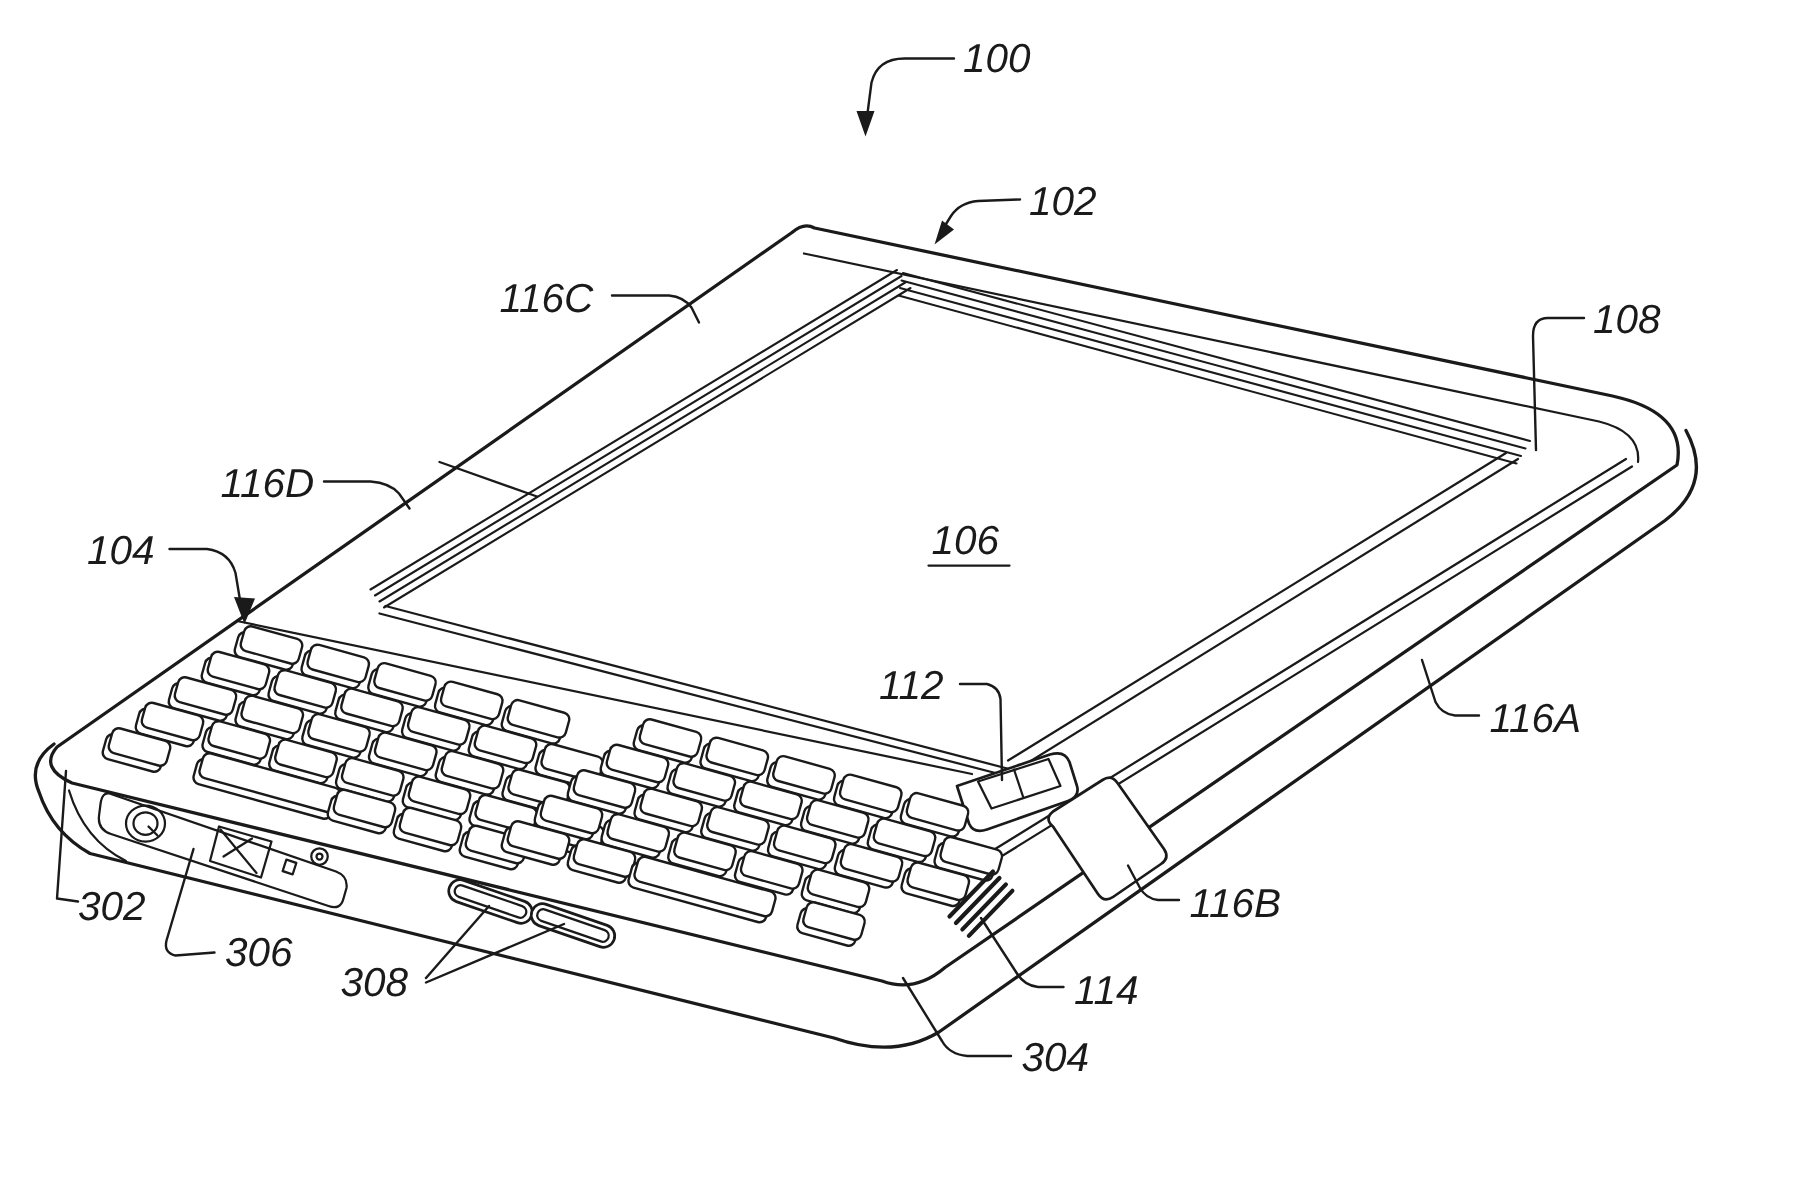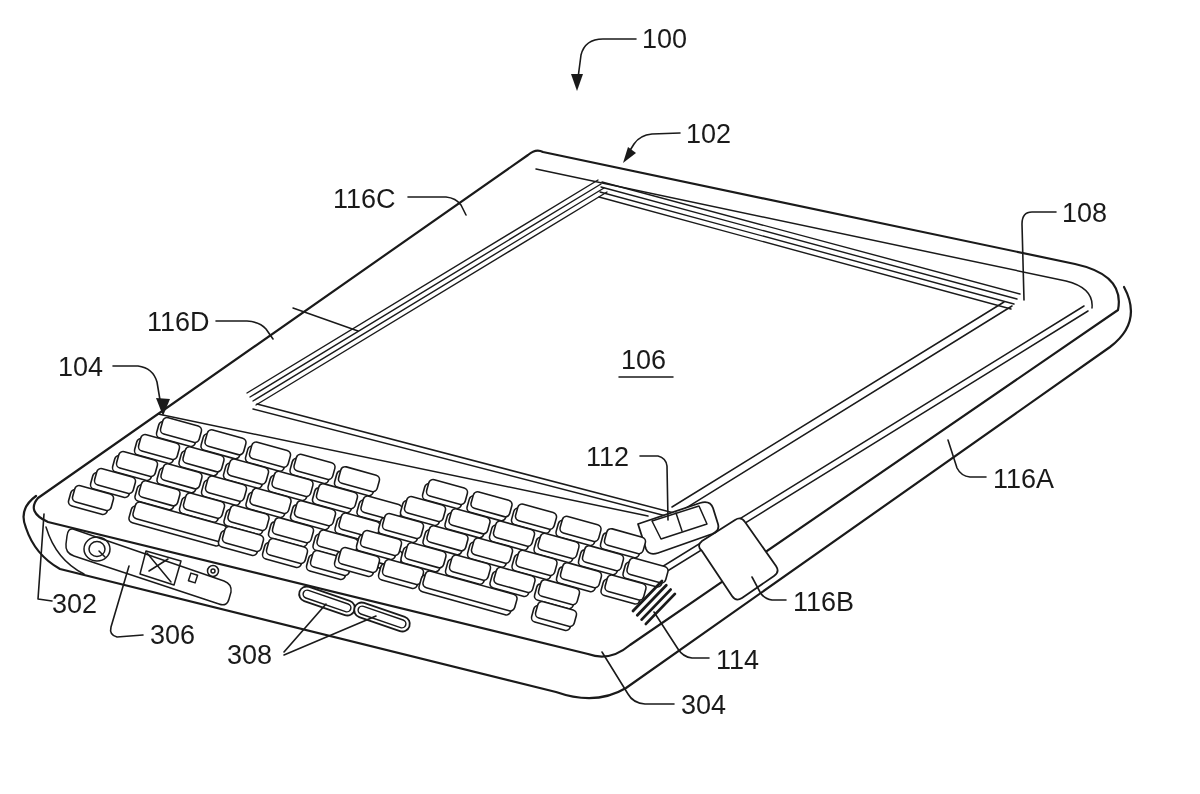--- a/index.html
+++ b/index.html
@@ -1,17 +1,17 @@
 <!DOCTYPE html>
 <html style="--ink: #1a1a1a; --bg: #ffffff;"><head>
 <meta charset="utf-8">
 <style>
   :root{ --ink:#1a1a1a; --bg:#ffffff; }
   html,body{margin:0;padding:0;background:var(--bg);}
-  .stage{position:relative;width:1200px;height:794px;background:var(--bg);overflow:hidden;}
+  .stage{position:relative;width:1200px;height:794px;background:var(--bg);overflow:hidden;font-style:italic;}
   svg{position:absolute;left:0;top:0;}
   svg *{vector-effect:none;}
   .ln{fill:none;stroke:var(--ink);stroke-width:2.2;stroke-linecap:round;stroke-linejoin:round;}
   .thin{fill:none;stroke:var(--ink);stroke-width:1.5;stroke-linecap:round;stroke-linejoin:round;}
   .rail{fill:none;stroke:var(--ink);stroke-width:1.4;stroke-linecap:round;}
   .leader{fill:none;stroke:var(--ink);stroke-width:1.6;stroke-linecap:round;stroke-linejoin:round;}
   .fillw{fill:#ffffff;stroke:var(--ink);stroke-width:1.8;stroke-linejoin:round;}
   .arrow{fill:var(--ink);stroke:none;}
   .speaker{fill:none;stroke:var(--ink);stroke-width:2.8;stroke-linecap:round;}
   .ref{font-family:"Liberation Sans","DejaVu Sans",sans-serif;font-size:27px;fill:var(--ink);}

